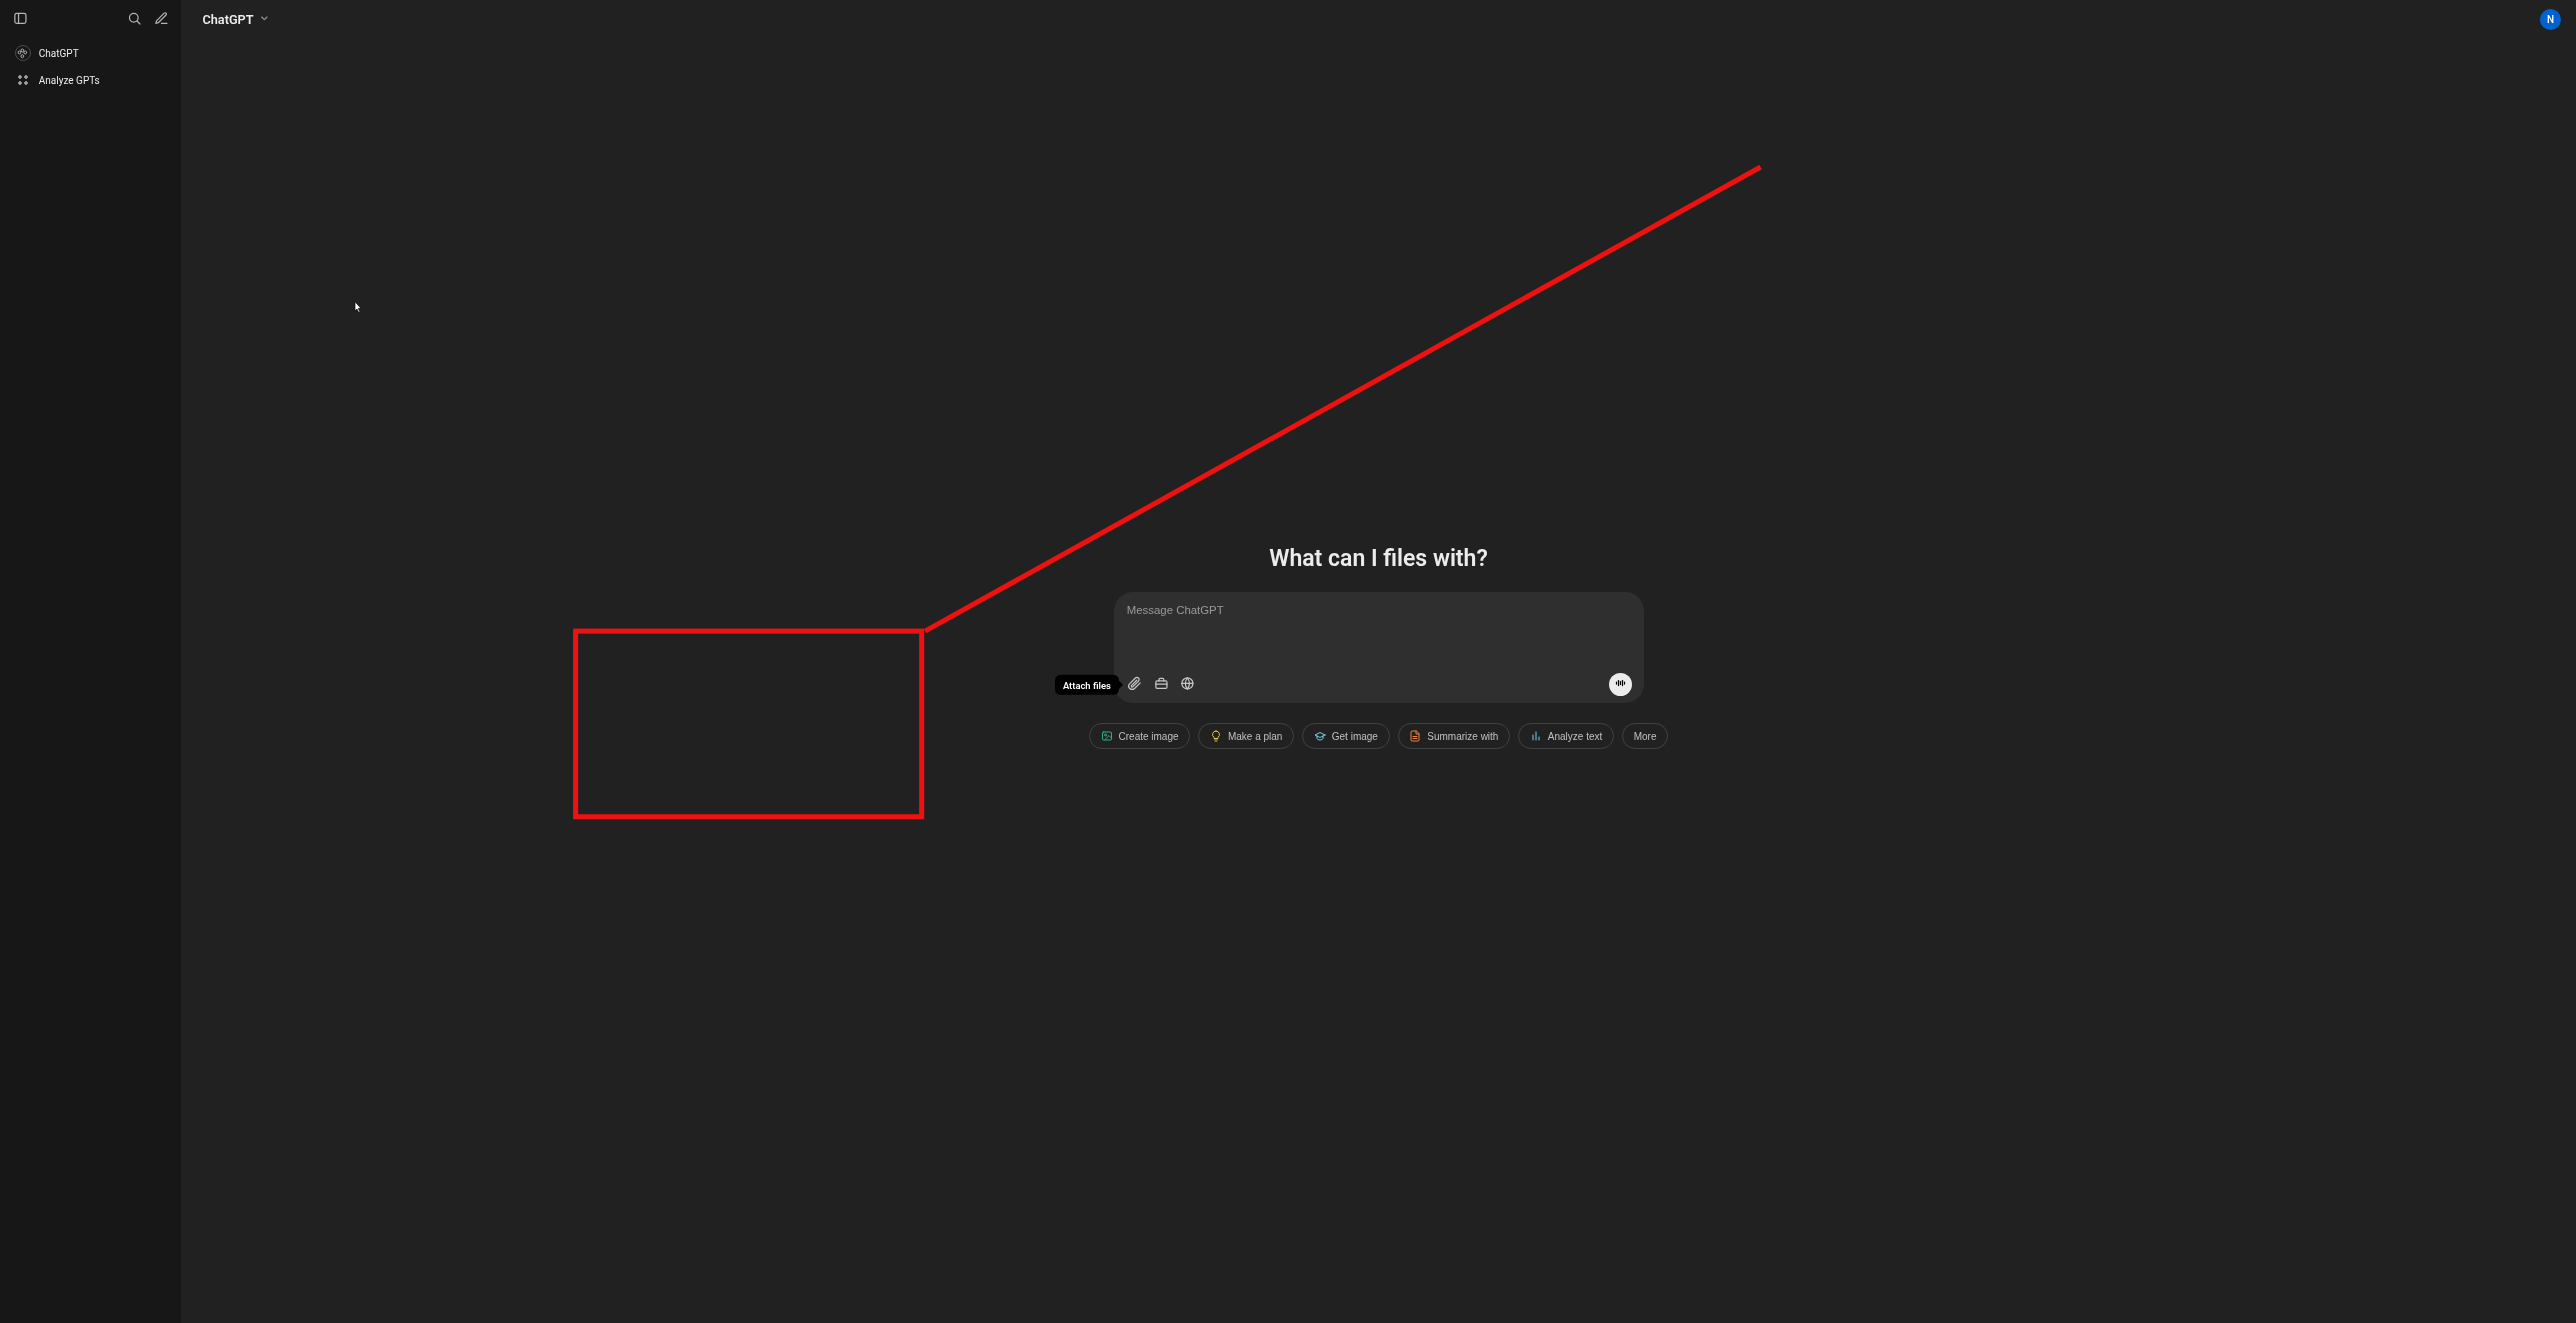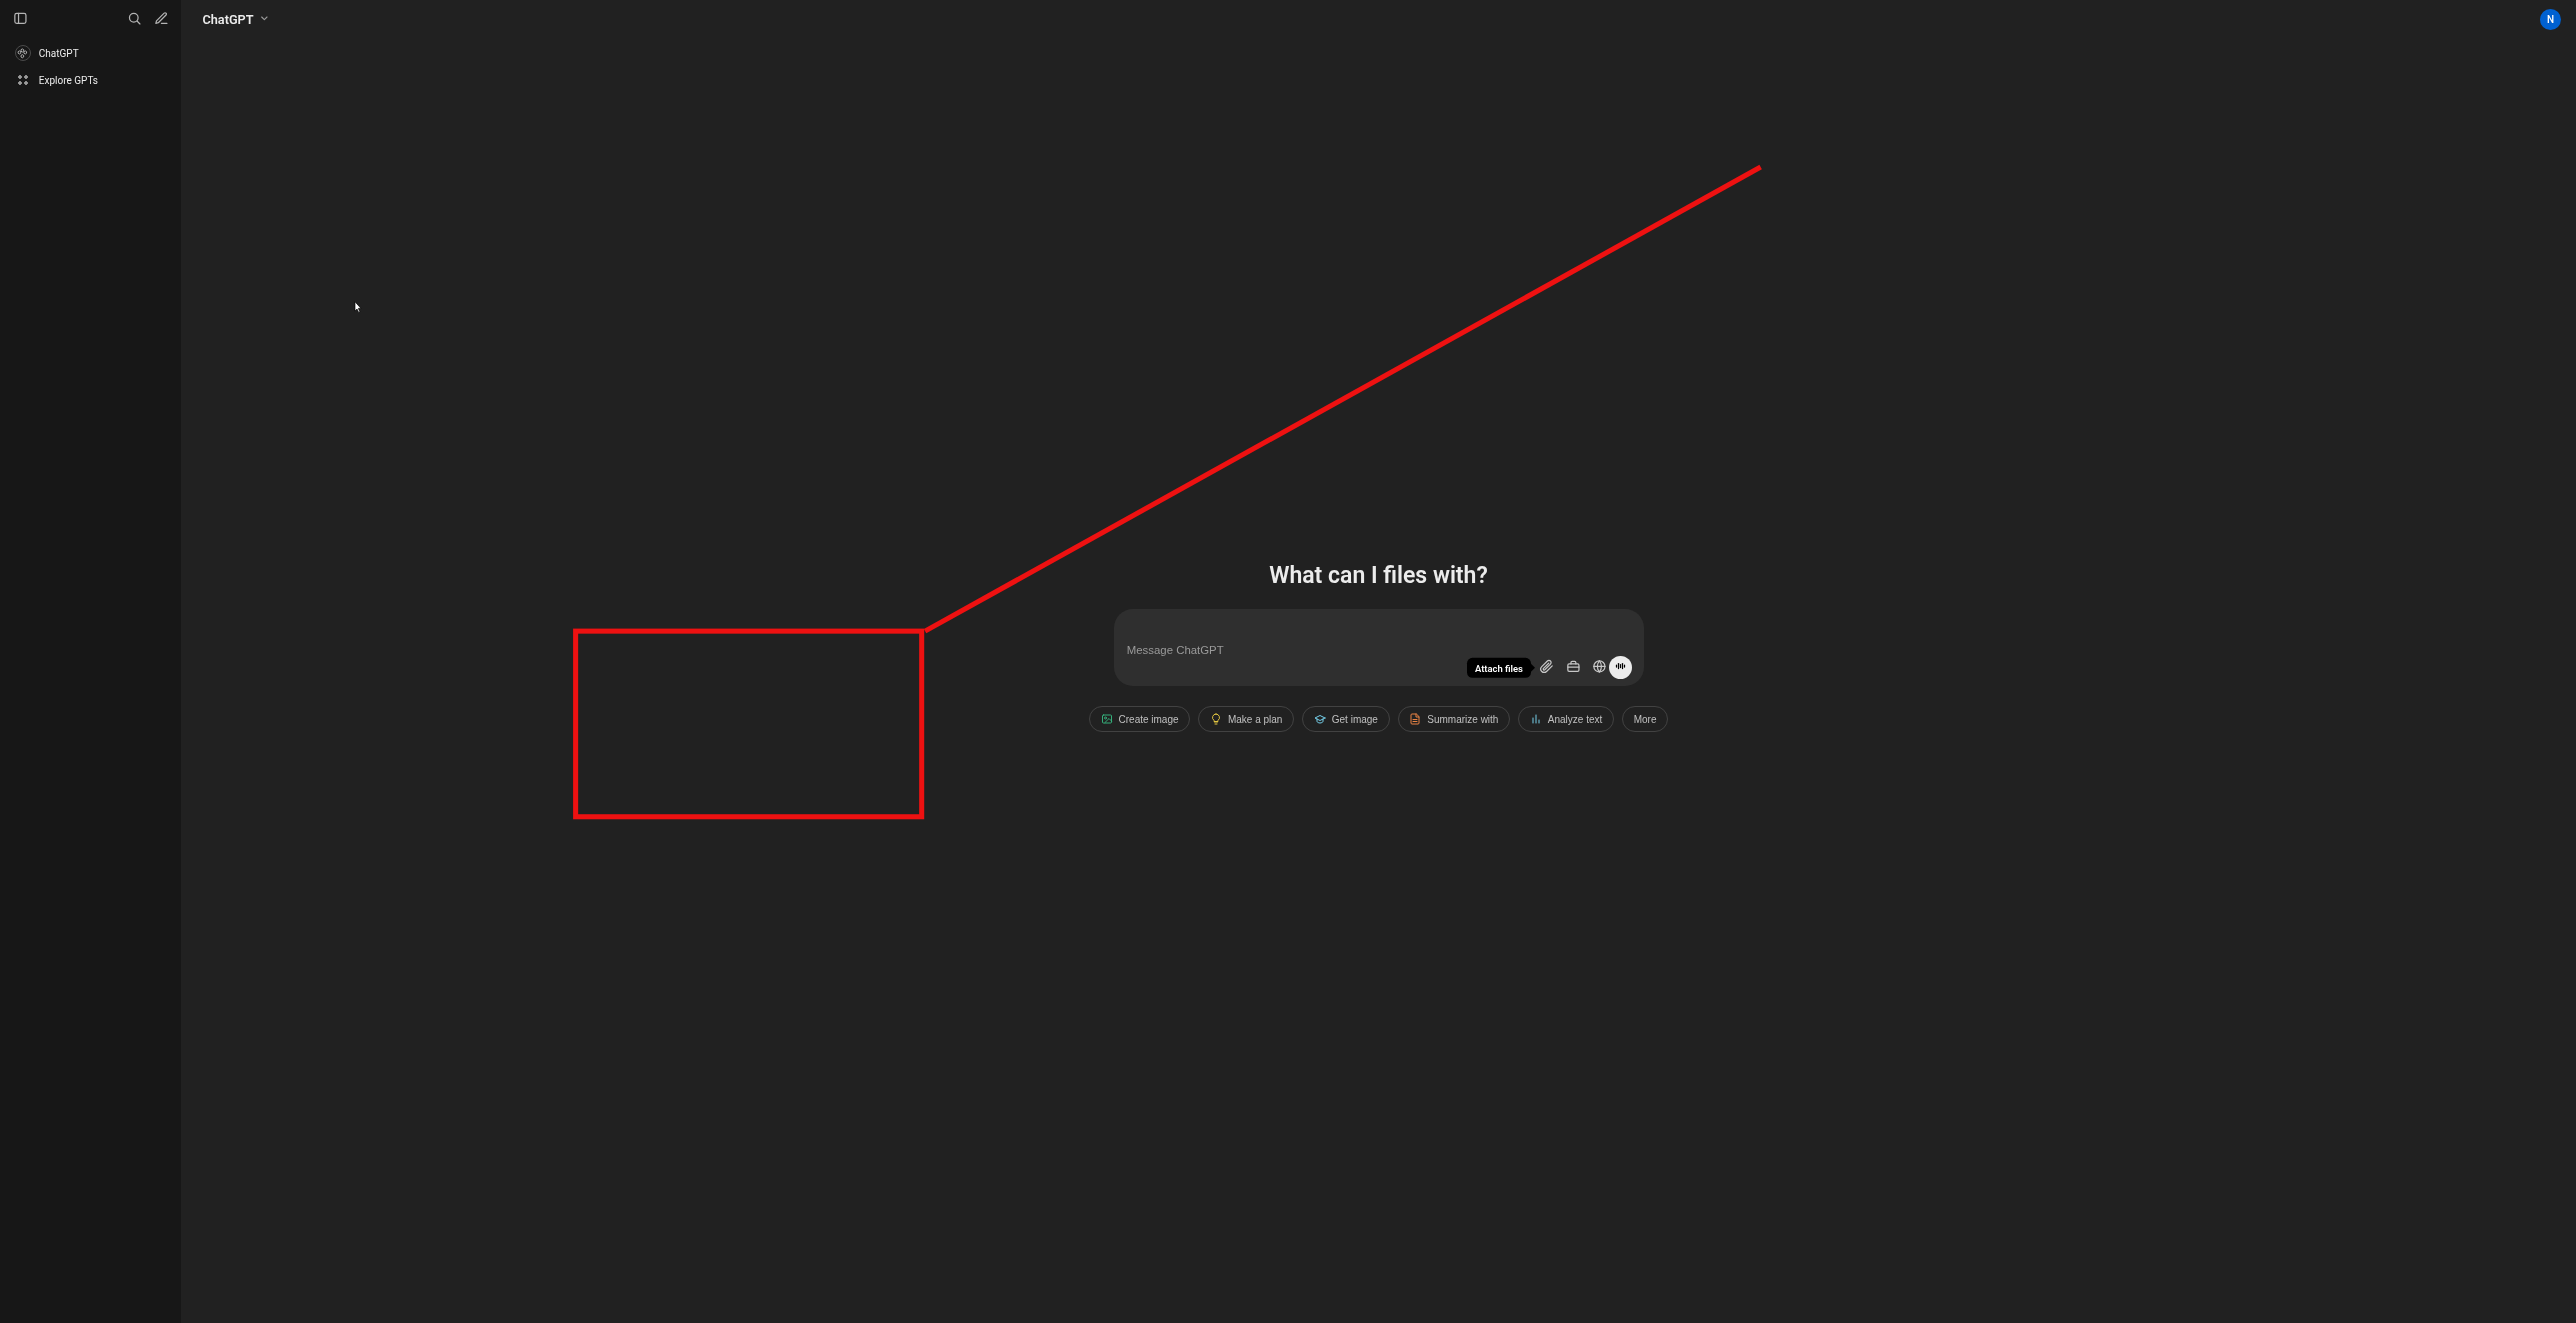--- a/index.html
+++ b/index.html
@@ -111,20 +111,21 @@
     color: #ececec;
   }
 
   
   .composer {
     width: 530px;
     background: #2f2f2f;
     border-radius: 19px;
     padding: 9.4px 12px 6.7px 12px;
     display: flex;
+    flex-direction: column;
     gap: 18px;
     position: relative;
   }
   .composer-input {
     width: 100%;
     background: transparent;
     border: none;
     outline: none;
     color: #ececec;
     font-size: 11.4px;
@@ -265,21 +266,21 @@
 
   <div class="sidebar-item">
     <span class="item-icon">
       <svg width="12" height="12" viewBox="0 0 24 24" fill="none" stroke="currentColor" stroke-width="2">
           <circle cx="6" cy="6" r="2.5"></circle>
           <circle cx="18" cy="6" r="2.5"></circle>
           <circle cx="6" cy="18" r="2.5"></circle>
           <circle cx="18" cy="18" r="2.5"></circle>
         </svg>
     </span>
-    <span>Explore GPTs</span>
+    <span>Analyze GPTs</span>
   </div>
 </aside>
 
 <main class="main">
   <header class="main-header">
     <div class="model-switch">
       <span>ChatGPT</span>
       <span>
         <svg width="10.7" height="10.7" viewBox="0 0 24 24" fill="none" stroke="#9a9a9a" stroke-width="2.5" stroke-linecap="round" stroke-linejoin="round">
             <polyline points="6 9 12 15 18 9"></polyline>

